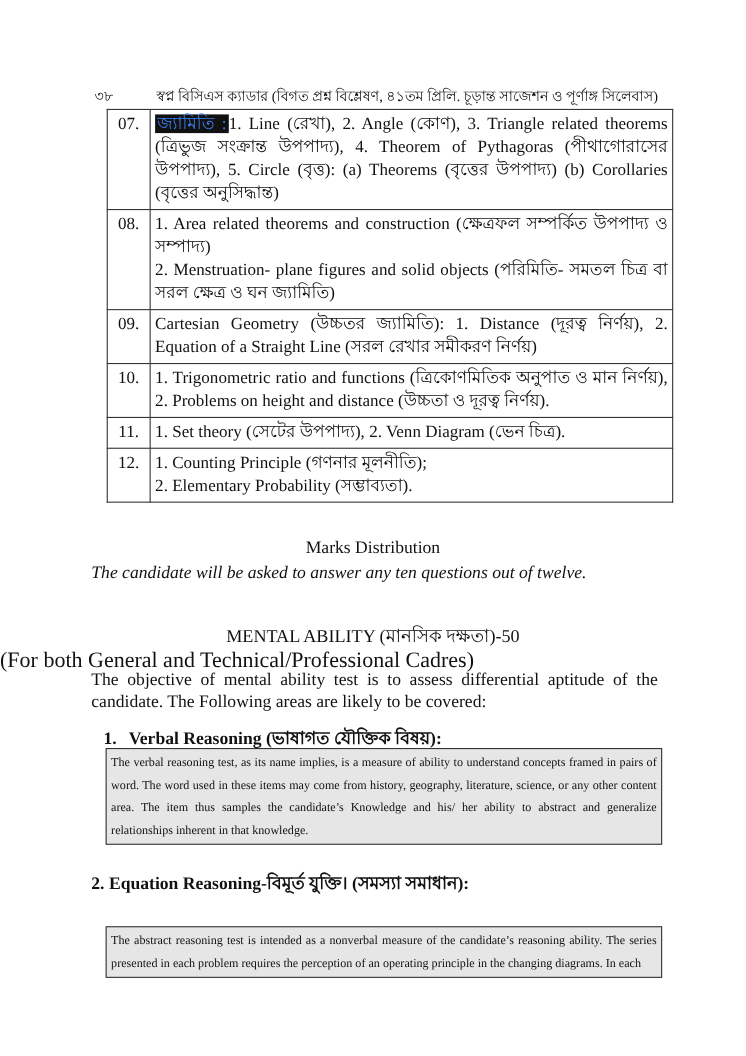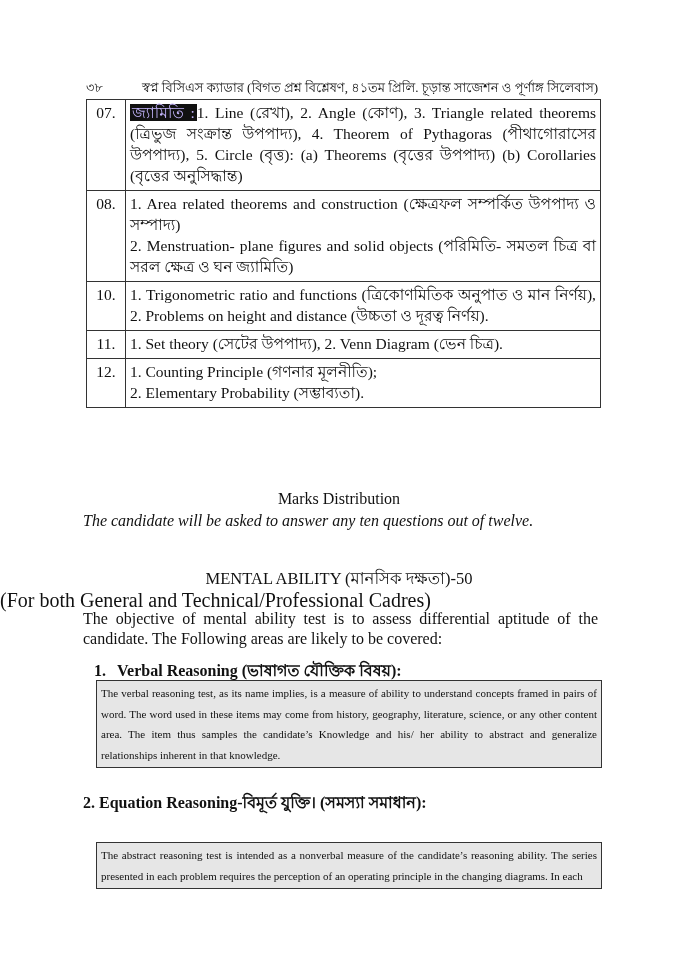--- a/index.html
+++ b/index.html
@@ -7,27 +7,27 @@
     width: 678px; height: 960px; background: #ffffff; position: relative; overflow: hidden;
     font-family: "Liberation Serif", "DejaVu Serif", serif; color: #111;
   }
   .header {
     position: absolute; left: 86px; top: 78px; width: 520px; font-size: 13px;
     display: flex; align-items: center;
   }
   .header .pg { width: 56px; }
   .header .title { flex: 1; }
   table.syl {
-    position: absolute; left: 86px; top: 99px; width: 515px;
+    position: absolute; left: 97px; top: 99px; width: 515px;
     border-collapse: collapse; font-size: 15.5px; line-height: 21px;
   }
   table.syl td { border: 1.5px solid #333; vertical-align: top; padding: 2px 4px 4px 4px; }
   table.syl td.num { width: 34px; text-align: center; padding-left: 2px; padding-right: 2px; }
   table.syl td.content { text-align: justify; }
-  .hl { background: #111; color: #c4b5fd; padding: 0 2px; }
+  .hl { background: #111; color: #3b82f6; padding: 0 2px; }
   .marks-title { position: absolute; left: 0; width: 678px; top: 490px; text-align: center; font-weight: normal; font-size: 16px; }
   .marks-text { position: absolute; left: 83px; top: 510px; width: 520px; font-style: italic; font-size: 16px; line-height: 21px; }
   .ma-title { position: absolute; left: 0; width: 678px; top: 566px; text-align: center; font-weight: normal; font-size: 16.5px; }
   .ma-sub { position: absolute; left: 0; width: 678px; top: 589px; font-size: 20px; }
   .ma-intro { position: absolute; left: 83px; top: 609px; width: 515px; font-size: 16px; line-height: 20px; text-align: justify; }
   .sec-head { position: absolute; left: 83px; font-weight: bold; font-size: 16px; }
   .sec1 { top: 658px; text-align: center; }
   .sec1 .n { display: inline-block; width: 34px; }
   .sec2 { top: 790px; }
   .box {
@@ -50,20 +50,24 @@
       <tr>
     <td class="num">07.</td>
     <td class="content"><span class="hl">জ্যামিতি :</span><span>1. Line (রেখা), 2. Angle (কোণ), 3. Triangle related theorems (ত্রিভুজ সংক্রান্ত উপপাদ্য), 4. Theorem of Pythagoras (পীথাগোরাসের উপপাদ্য), 5. Circle (বৃত্ত): (a) Theorems (বৃত্তের উপপাদ্য) (b) Corollaries (বৃত্তের অনুসিদ্ধান্ত)</span></td>
   </tr>
   <tr>
     <td class="num">08.</td>
     <td class="content">
       <div>1. Area related theorems and construction (ক্ষেত্রফল সম্পর্কিত উপপাদ্য ও সম্পাদ্য)</div>
       <div>2. Menstruation- plane figures and solid objects (পরিমিতি- সমতল চিত্র বা সরল ক্ষেত্র ও ঘন জ্যামিতি)</div>
     </td>
+  </tr>
+  <tr>
+    <td class="num">09.</td>
+    <td class="content">Cartesian Geometry (উচ্চতর জ্যামিতি):  1. Distance (দূরত্ব নির্ণয়), 2. Equation of a Straight Line (সরল রেখার সমীকরণ নির্ণয়)</td>
   </tr>
   <tr>
     <td class="num">10.</td>
     <td class="content">1. Trigonometric ratio and functions (ত্রিকোণমিতিক অনুপাত ও মান নির্ণয়), 2. Problems on height and distance (উচ্চতা ও দূরত্ব নির্ণয়).</td>
   </tr>
   <tr>
     <td class="num">11.</td>
     <td class="content">1. Set theory (সেটের উপপাদ্য), 2. Venn Diagram (ভেন চিত্র).</td>
   </tr>
   <tr>

